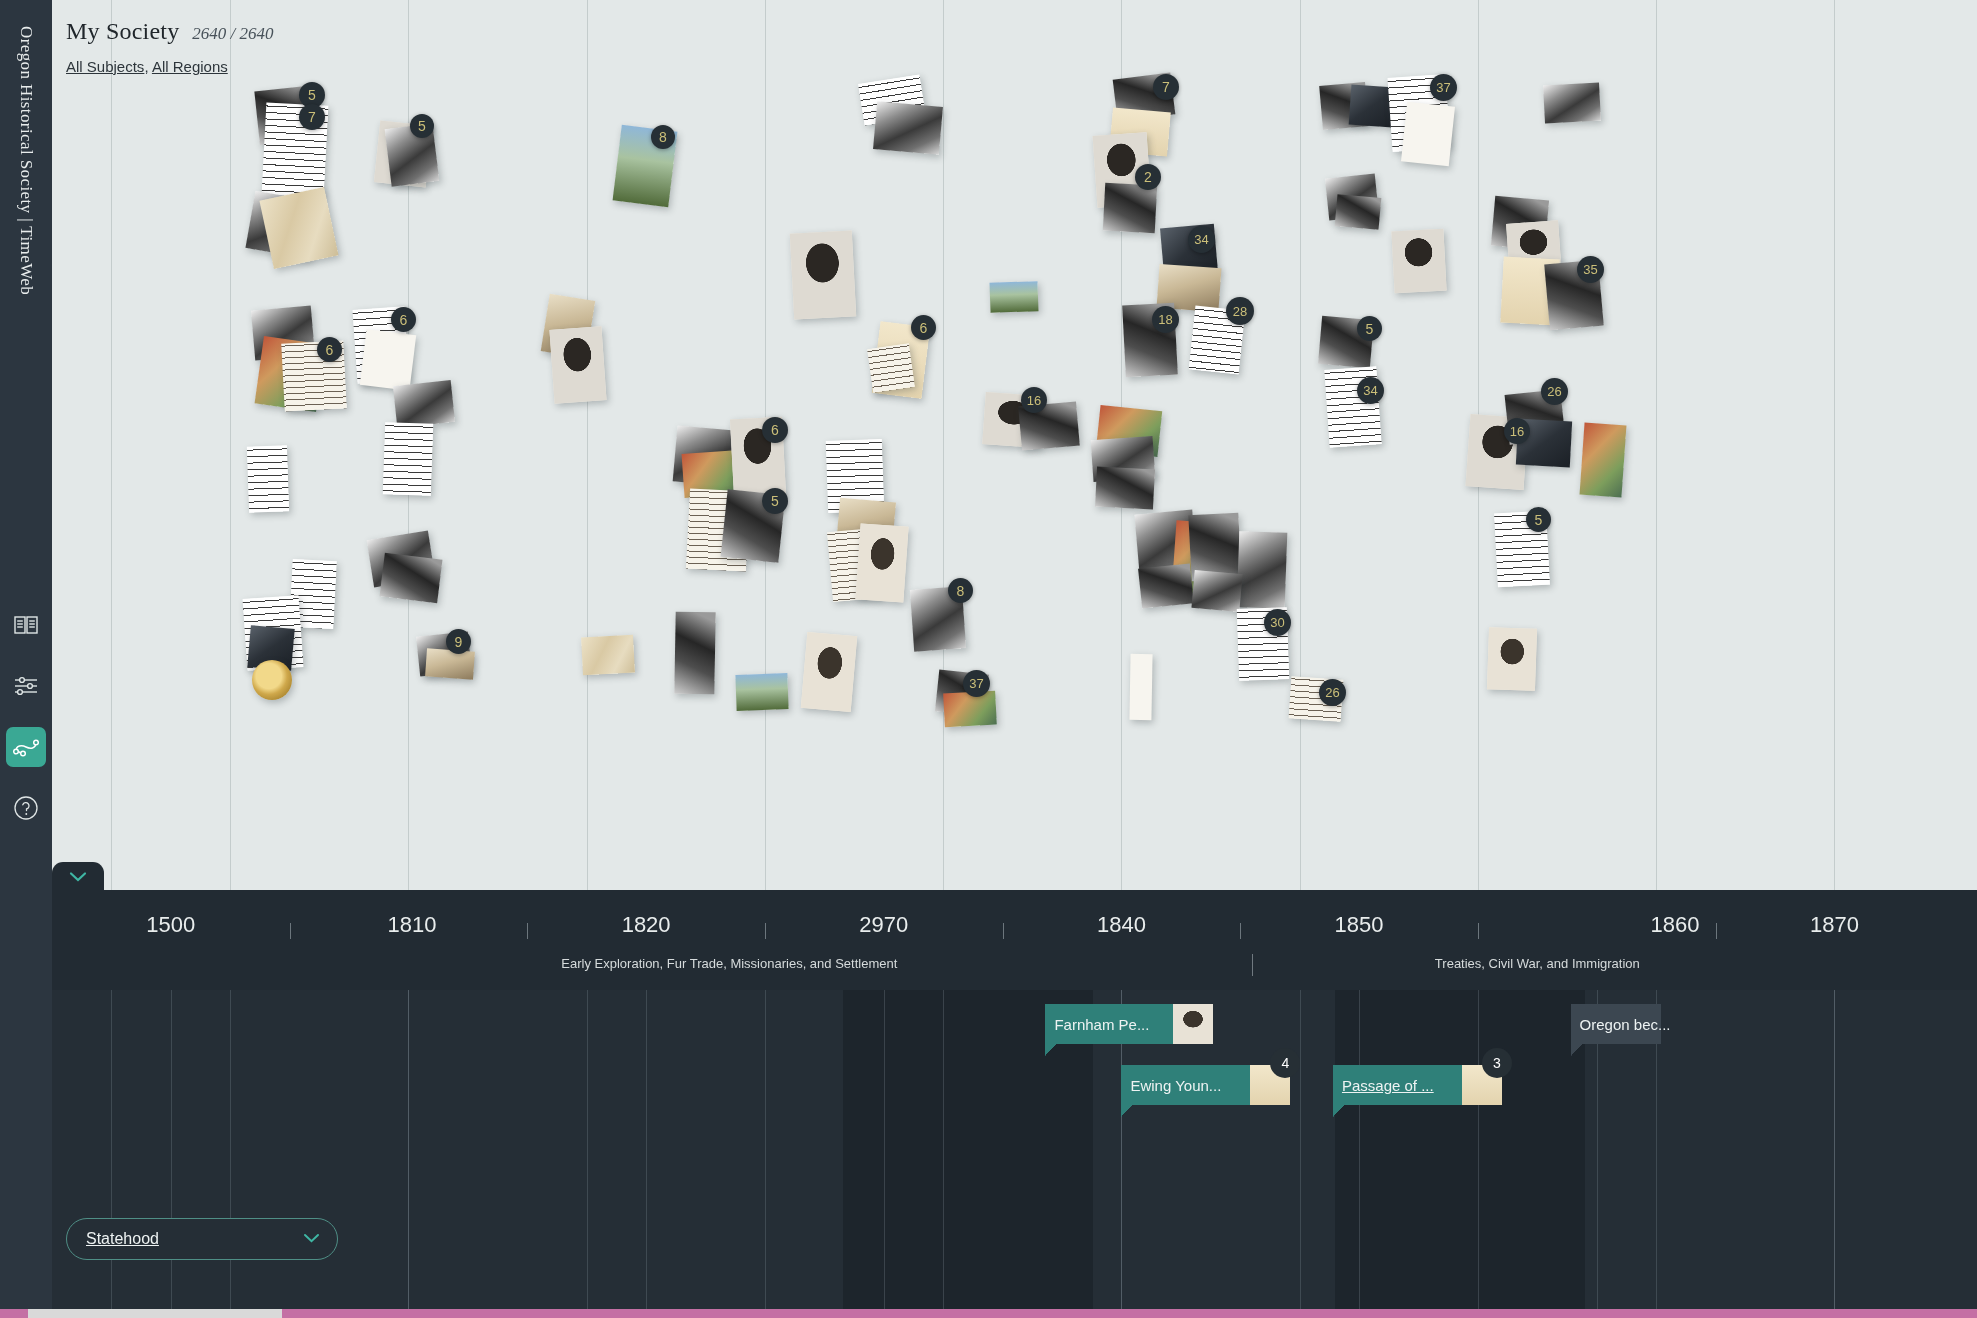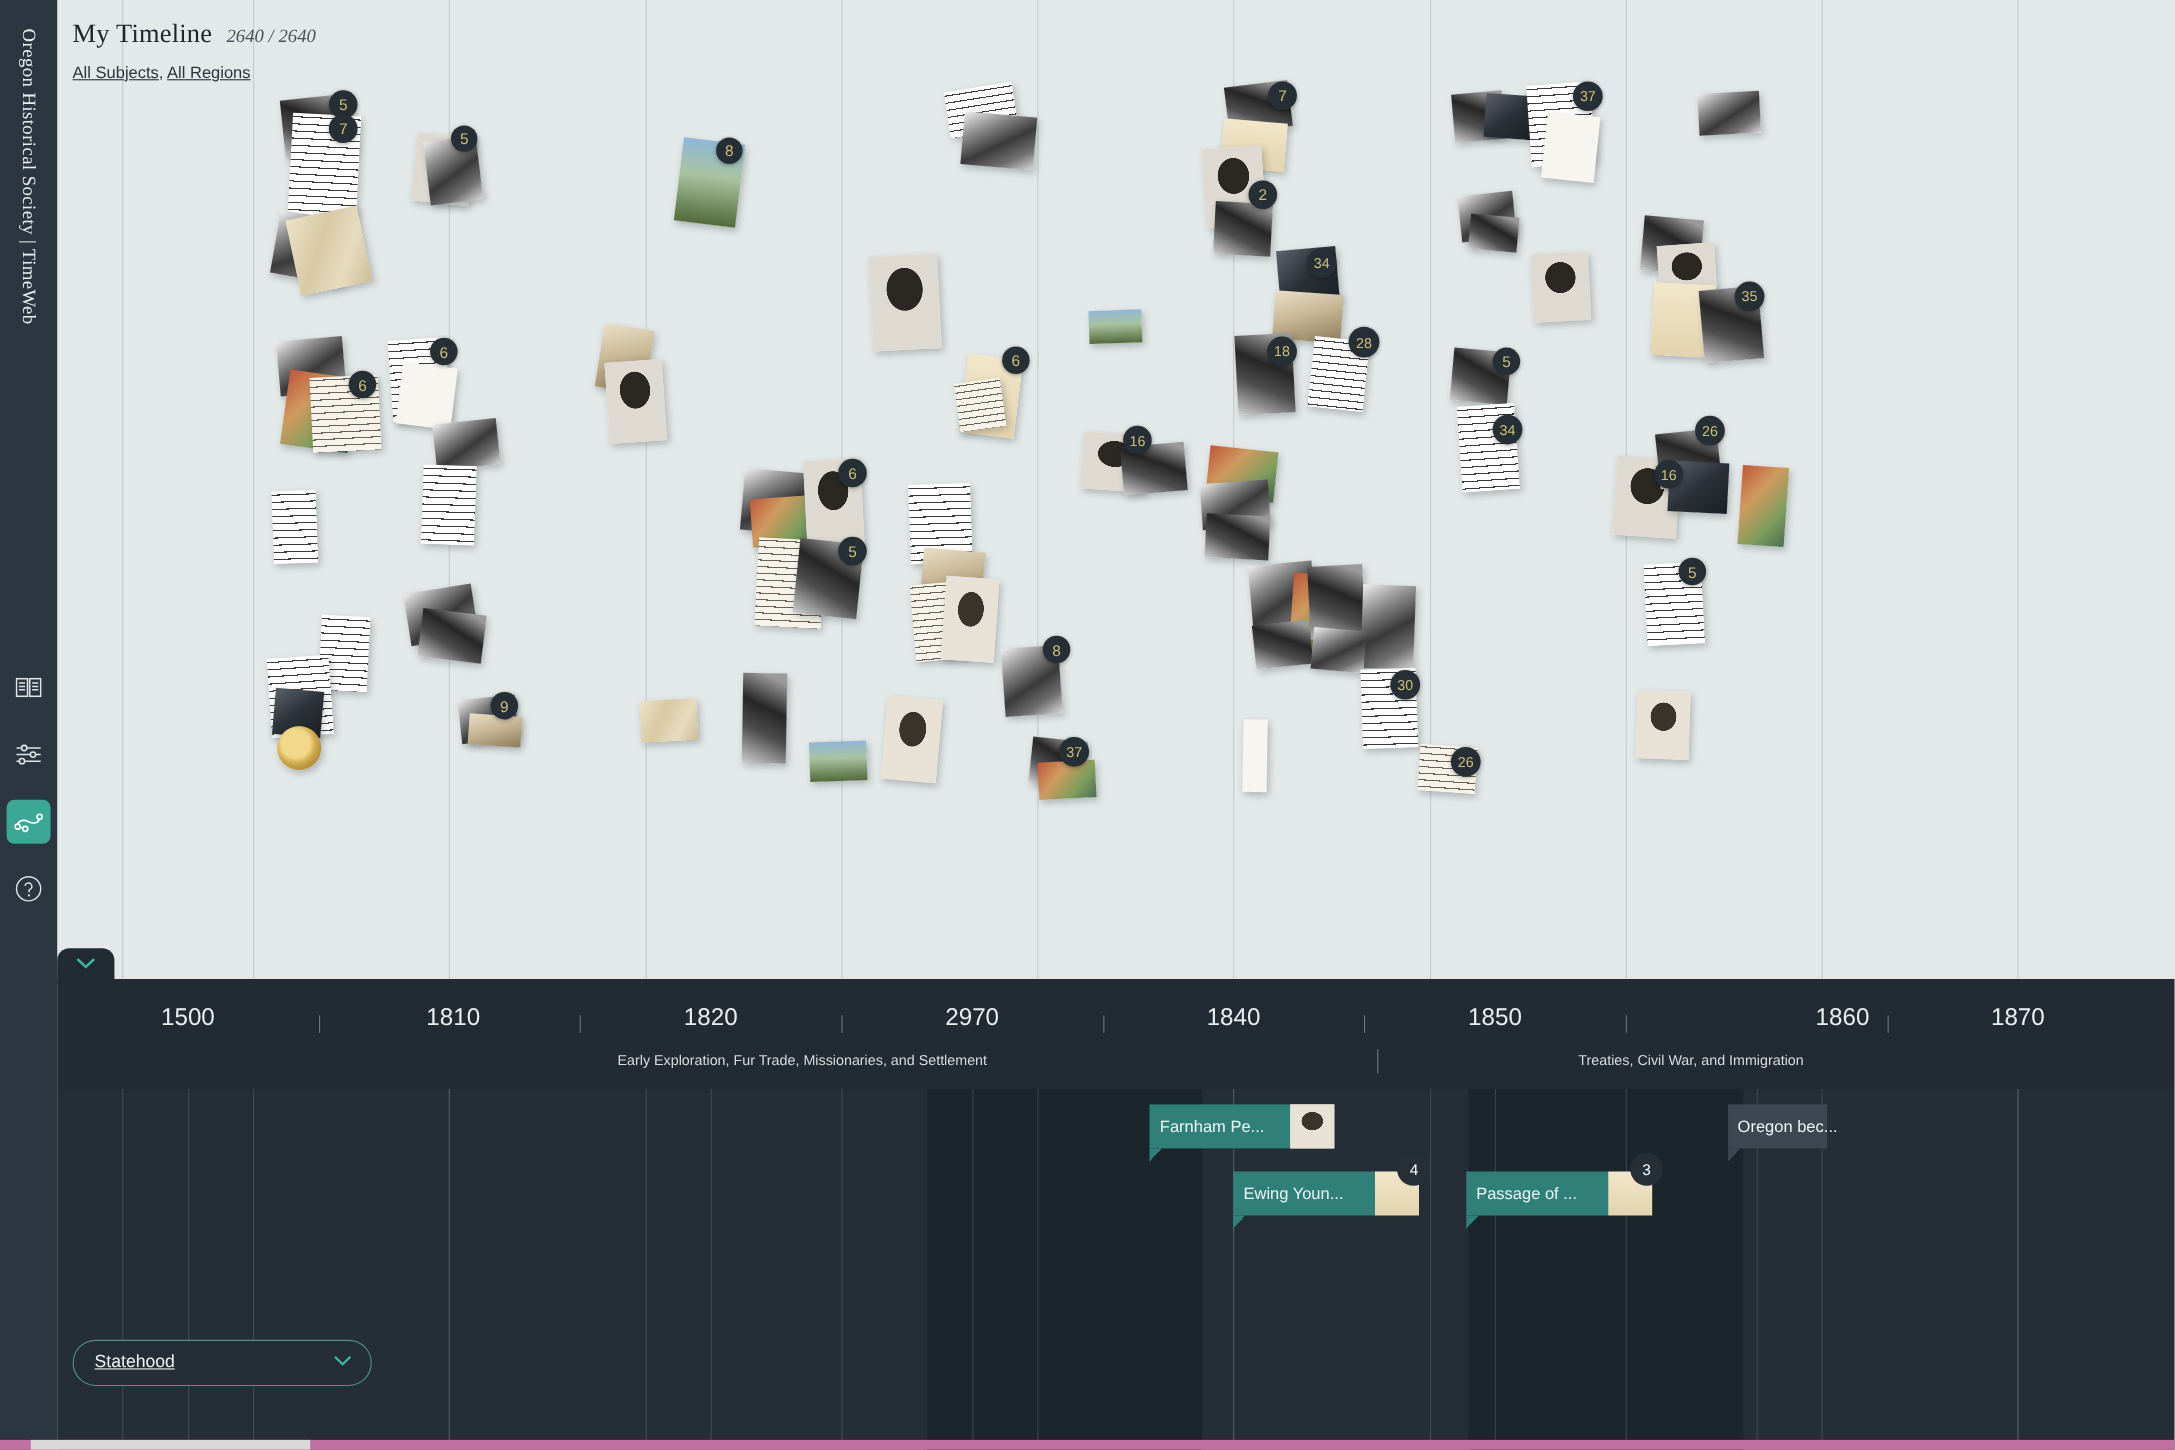--- a/index.html
+++ b/index.html
@@ -373,21 +373,21 @@
         <div class="badge" style="left: 1305px; top: 316px; width: 25px; height: 25px; background: rgb(38, 47, 53); color: rgb(203, 191, 121); font-size: 14px;">5</div>
         <div class="badge" style="left: 1305px; top: 377px; width: 27px; height: 27px; background: rgb(38, 47, 53); color: rgb(203, 191, 121); font-size: 13px;">34</div>
         <div class="badge" style="left: 1525px; top: 256px; width: 27px; height: 27px; background: rgb(38, 47, 53); color: rgb(203, 191, 121); font-size: 13px;">35</div>
         <div class="badge" style="left: 1489px; top: 378px; width: 27px; height: 27px; background: rgb(38, 47, 53); color: rgb(203, 191, 121); font-size: 13px;">26</div>
         <div class="badge" style="left: 1452px; top: 418px; width: 26px; height: 26px; background: rgb(38, 47, 53); color: rgb(203, 191, 121); font-size: 13px;">16</div>
         <div class="badge" style="left: 1474px; top: 507px; width: 25px; height: 25px; background: rgb(38, 47, 53); color: rgb(203, 191, 121); font-size: 14px;">5</div>
       </div>
 
     <div class="hdr">
       <div class="hdr-row">
-        <div class="hdr-title">My Timeline</div>
+        <div class="hdr-title">My Society</div>
         <div class="hdr-count">2640 / 2640</div>
       </div>
       <div class="hdr-sub">
         <a>All Subjects</a><span>, </span><a>All Regions</a>
       </div>
     </div>
   </div>
 
   <div class="axis">
     <div class="axis-handle">
@@ -451,21 +451,21 @@
           <div class="evt-thumb t-port2"></div>
           <div class="evt-tail"></div>
         </div>
         <div class="evt teal" style="left: 1069.44px; top: 75px;">
           <div class="evt-body" style="width: 129px;">Ewing Youn...</div>
           <div class="evt-thumb t-cream"></div>
           <div class="evt-tail"></div>
           <div class="evt-badge">4</div>
         </div>
         <div class="evt teal" style="left: 1280.96px; top: 75px;">
-          <div class="evt-body" style="width: 129px;">Passage of ...</div>
+          <div class="evt-body" style="width: 129px; text-decoration: underline;">Passage of ...</div>
           <div class="evt-thumb t-cream"></div>
           <div class="evt-tail"></div>
           <div class="evt-badge">3</div>
         </div>
         <div class="evt grey" style="left: 1518.61px; top: 14px;">
           <div class="evt-body" style="width: 90px;">Oregon bec...</div>
           <div class="evt-tail"></div>
         </div>
       </div>
 

